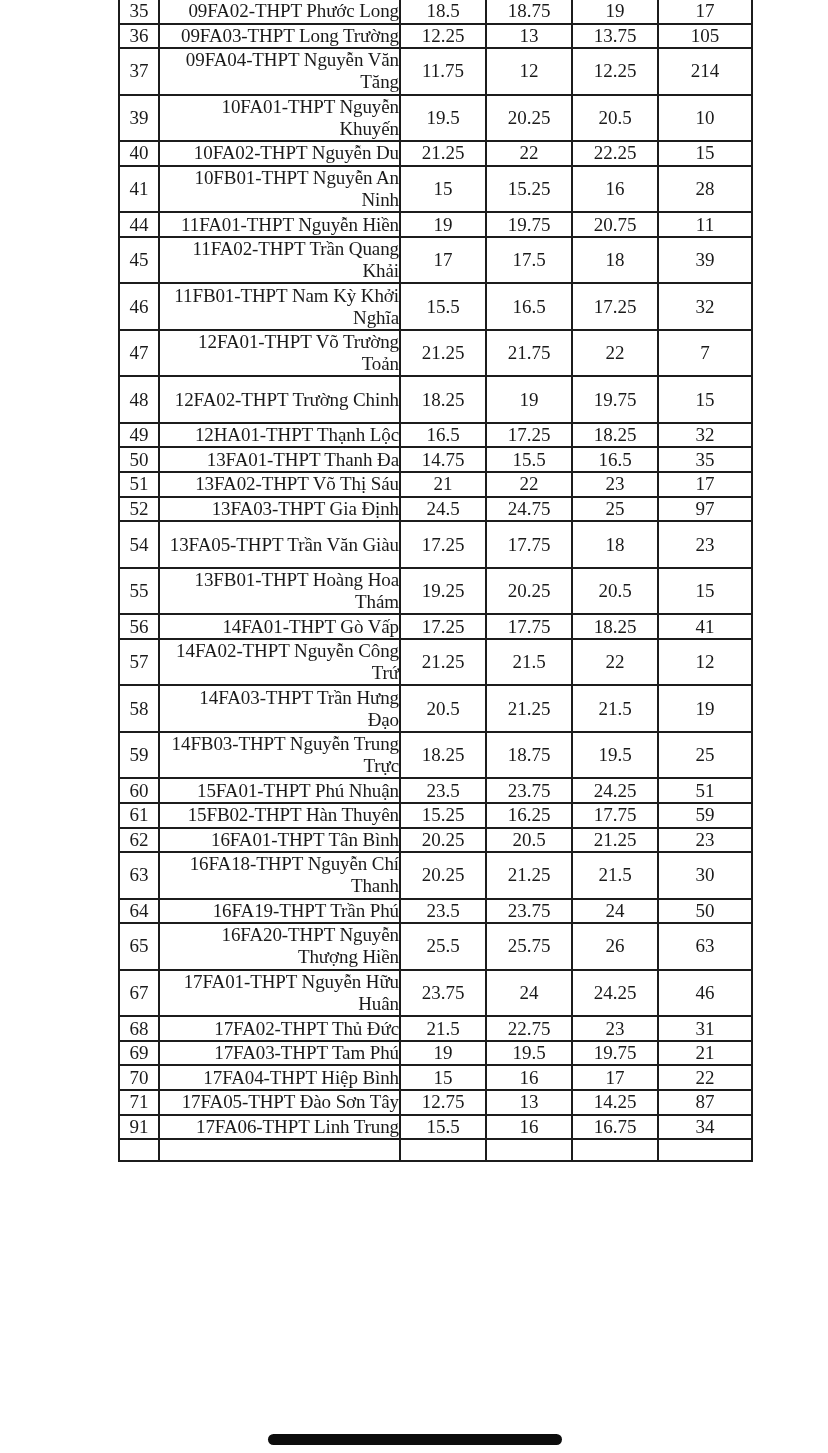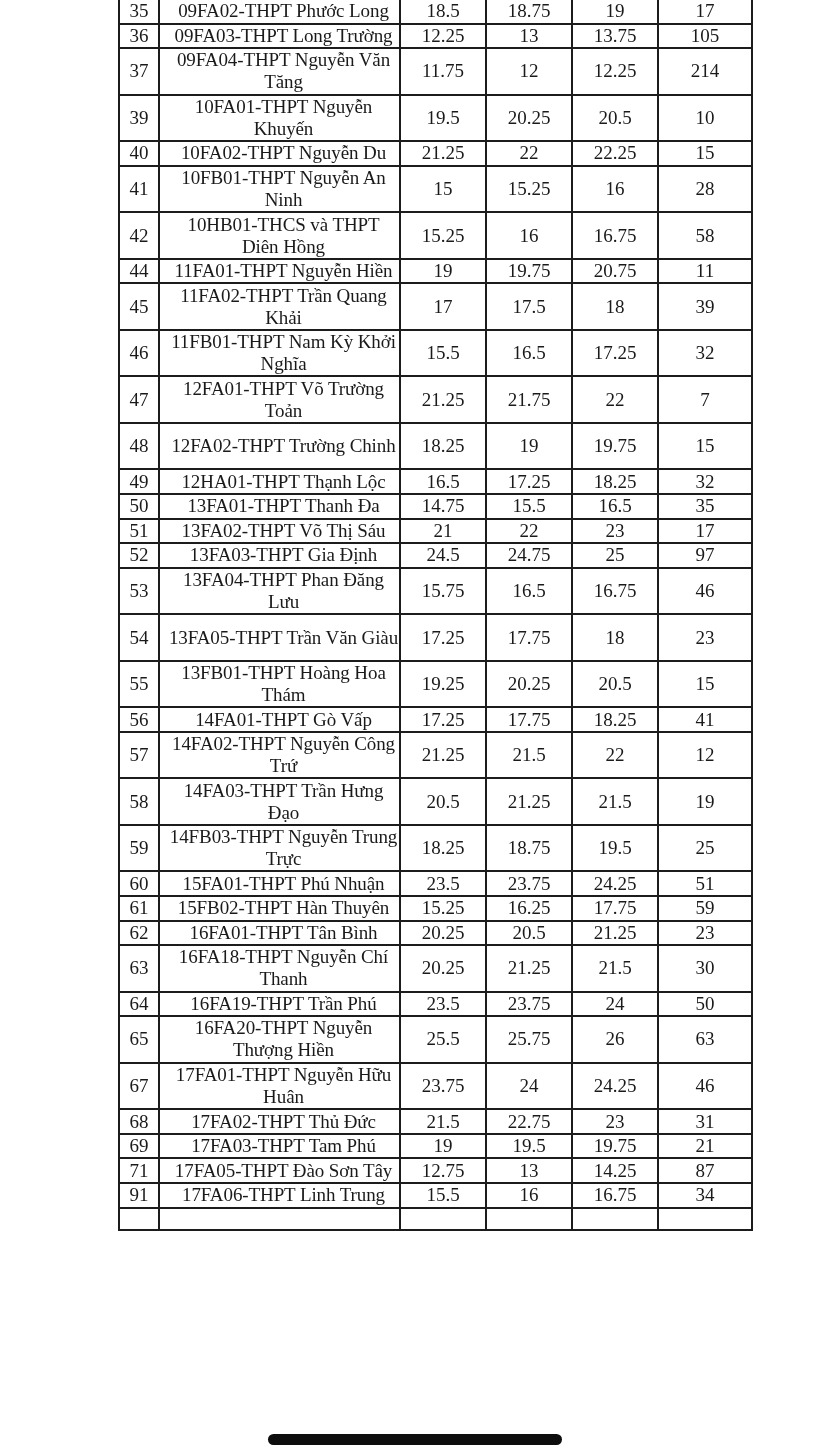--- a/index.html
+++ b/index.html
@@ -18,21 +18,21 @@
     width: 631px;
   }
   td {
     border: 2px solid #1c1c1c;
     padding: 0;
     font-size: 19px;
     line-height: 22px;
     vertical-align: middle;
   }
   td.stt { width: 38px; text-align: center; }
-  td.name { width: 231px; text-align: center; padding-left: 8px; letter-spacing: -0.1px; }
+  td.name { width: 231px; text-align: right; padding-left: 8px; letter-spacing: -0.1px; }
   td.num { width: 84px; text-align: center; }
   td.cnt { width: 92px; text-align: center; }
   tr.single td { height: 22.6px; }
   tr.double td { height: 44.5px; }
   tr.partial td { height: 20px; }
   .home-indicator {
     position: absolute; left: 268px; top: 1434px;
     width: 294px; height: 11px; border-radius: 6px;
     background: #0d0d0d;
   }
@@ -84,28 +84,20 @@
           <td class="cnt">15</td>
         </tr>
         <tr class="double">
           <td class="stt">41</td>
           <td class="name">10FB01-THPT Nguyễn An Ninh</td>
           <td class="num">15</td>
           <td class="num">15.25</td>
           <td class="num">16</td>
           <td class="cnt">28</td>
         </tr>
-        <tr class="double">
-          <td class="stt">42</td>
-          <td class="name">10HB01-THCS và THPT Diên Hồng</td>
-          <td class="num">15.25</td>
-          <td class="num">16</td>
-          <td class="num">16.75</td>
-          <td class="cnt">58</td>
-        </tr>
         <tr class="single">
           <td class="stt">44</td>
           <td class="name">11FA01-THPT Nguyễn Hiền</td>
           <td class="num">19</td>
           <td class="num">19.75</td>
           <td class="num">20.75</td>
           <td class="cnt">11</td>
         </tr>
         <tr class="double">
           <td class="stt">45</td>
@@ -165,28 +157,20 @@
         </tr>
         <tr class="single">
           <td class="stt">52</td>
           <td class="name">13FA03-THPT Gia Định</td>
           <td class="num">24.5</td>
           <td class="num">24.75</td>
           <td class="num">25</td>
           <td class="cnt">97</td>
         </tr>
         <tr class="double">
-          <td class="stt">53</td>
-          <td class="name">13FA04-THPT Phan Đăng Lưu</td>
-          <td class="num">15.75</td>
-          <td class="num">16.5</td>
-          <td class="num">16.75</td>
-          <td class="cnt">46</td>
-        </tr>
-        <tr class="double">
           <td class="stt">54</td>
           <td class="name">13FA05-THPT Trần Văn Giàu</td>
           <td class="num">17.25</td>
           <td class="num">17.75</td>
           <td class="num">18</td>
           <td class="cnt">23</td>
         </tr>
         <tr class="double">
           <td class="stt">55</td>
           <td class="name">13FB01-THPT Hoàng Hoa Thám</td>
@@ -291,20 +275,28 @@
           <td class="num">23</td>
           <td class="cnt">31</td>
         </tr>
         <tr class="single">
           <td class="stt">69</td>
           <td class="name">17FA03-THPT Tam Phú</td>
           <td class="num">19</td>
           <td class="num">19.5</td>
           <td class="num">19.75</td>
           <td class="cnt">21</td>
+        </tr>
+        <tr class="single">
+          <td class="stt">70</td>
+          <td class="name">17FA04-THPT Hiệp Bình</td>
+          <td class="num">15</td>
+          <td class="num">16</td>
+          <td class="num">17</td>
+          <td class="cnt">22</td>
         </tr>
         <tr class="single">
           <td class="stt">71</td>
           <td class="name">17FA05-THPT Đào Sơn Tây</td>
           <td class="num">12.75</td>
           <td class="num">13</td>
           <td class="num">14.25</td>
           <td class="cnt">87</td>
         </tr>
         <tr class="single">

